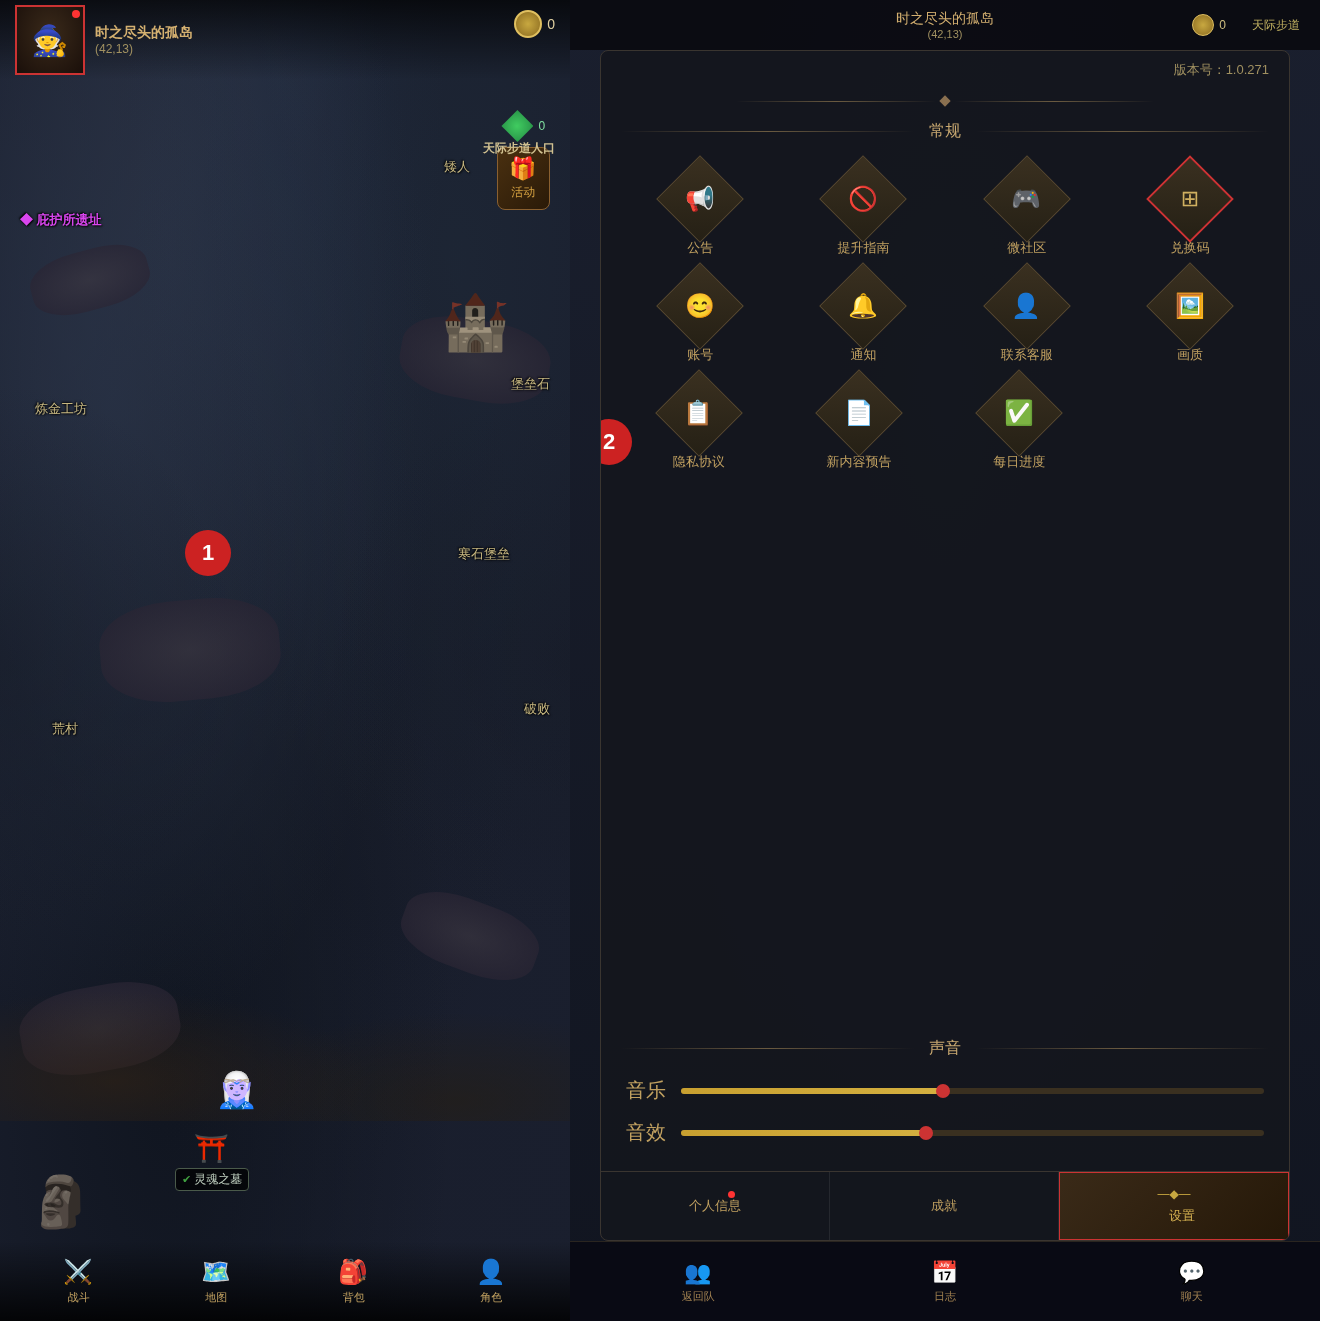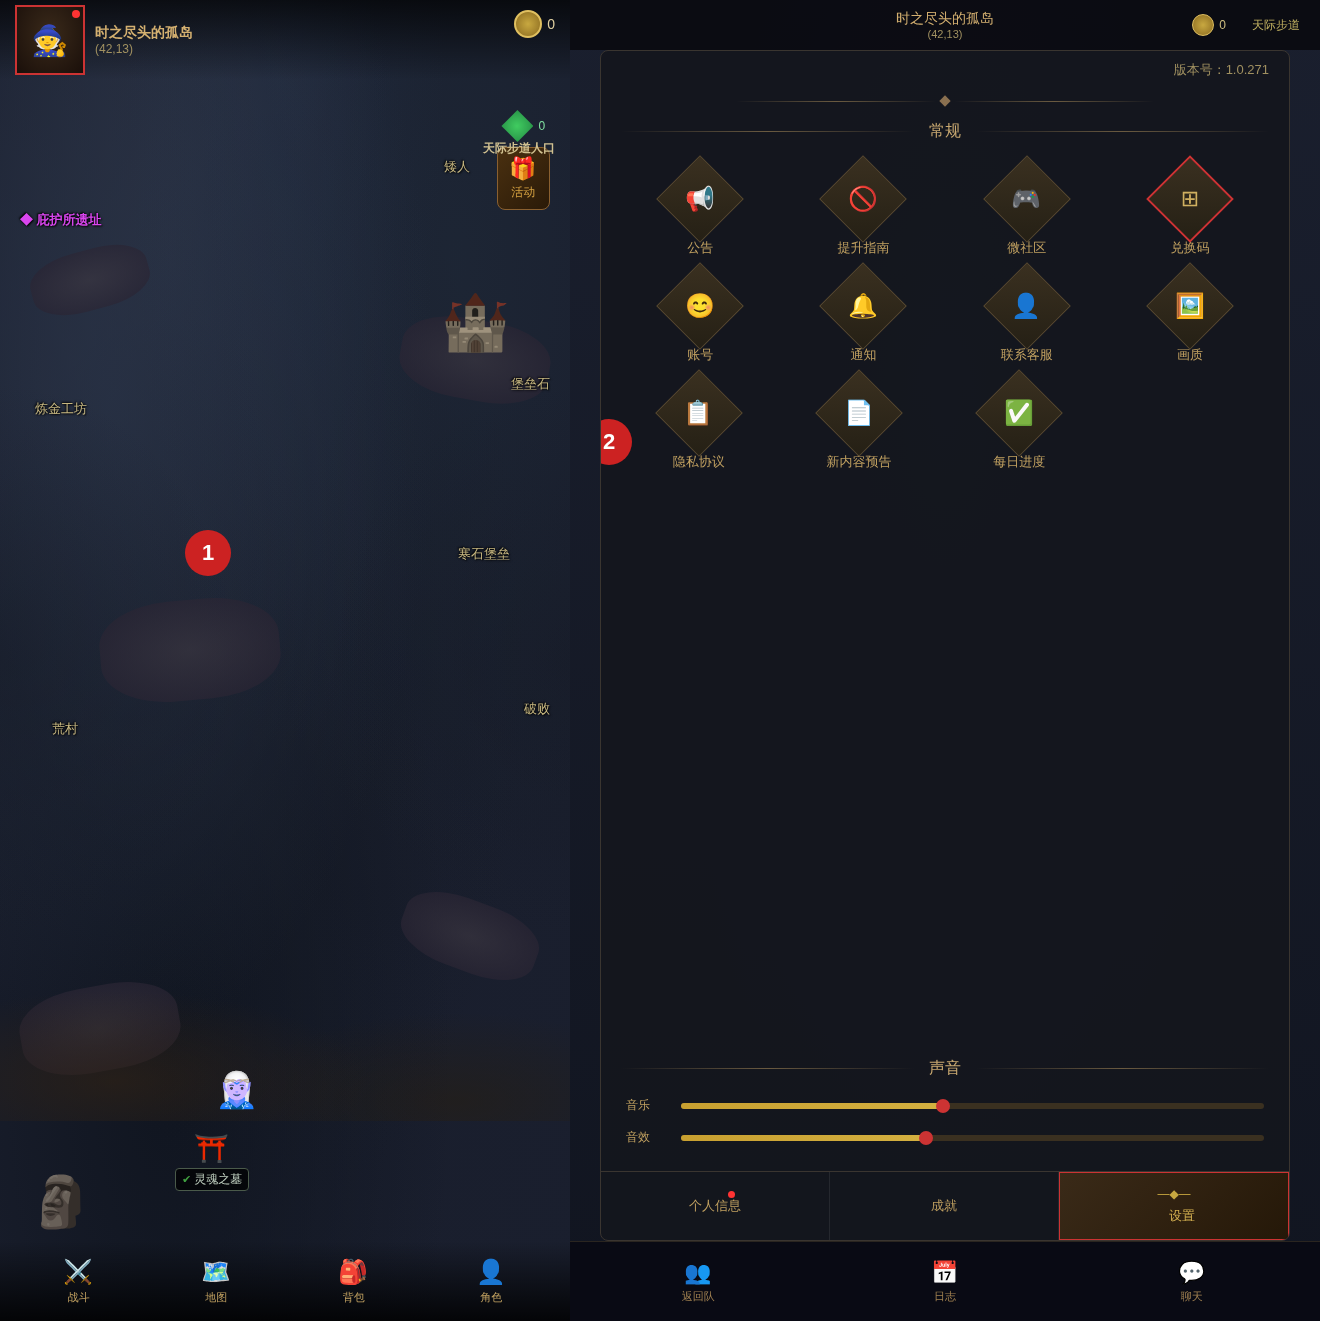--- a/index.html
+++ b/index.html
@@ -458,21 +458,21 @@
 
     .slider-row {
       display: flex;
       align-items: center;
       gap: 15px;
       margin-bottom: 15px;
     }
 
     .slider-label {
       color: #c0a060;
-      font-size: 12px;
+      font-size: 20px;
       width: 40px;
       flex-shrink: 0;
     }
 
     .slider-track {
       flex: 1;
       height: 6px;
       background: #3a3020;
       border-radius: 3px;
       position: relative;

